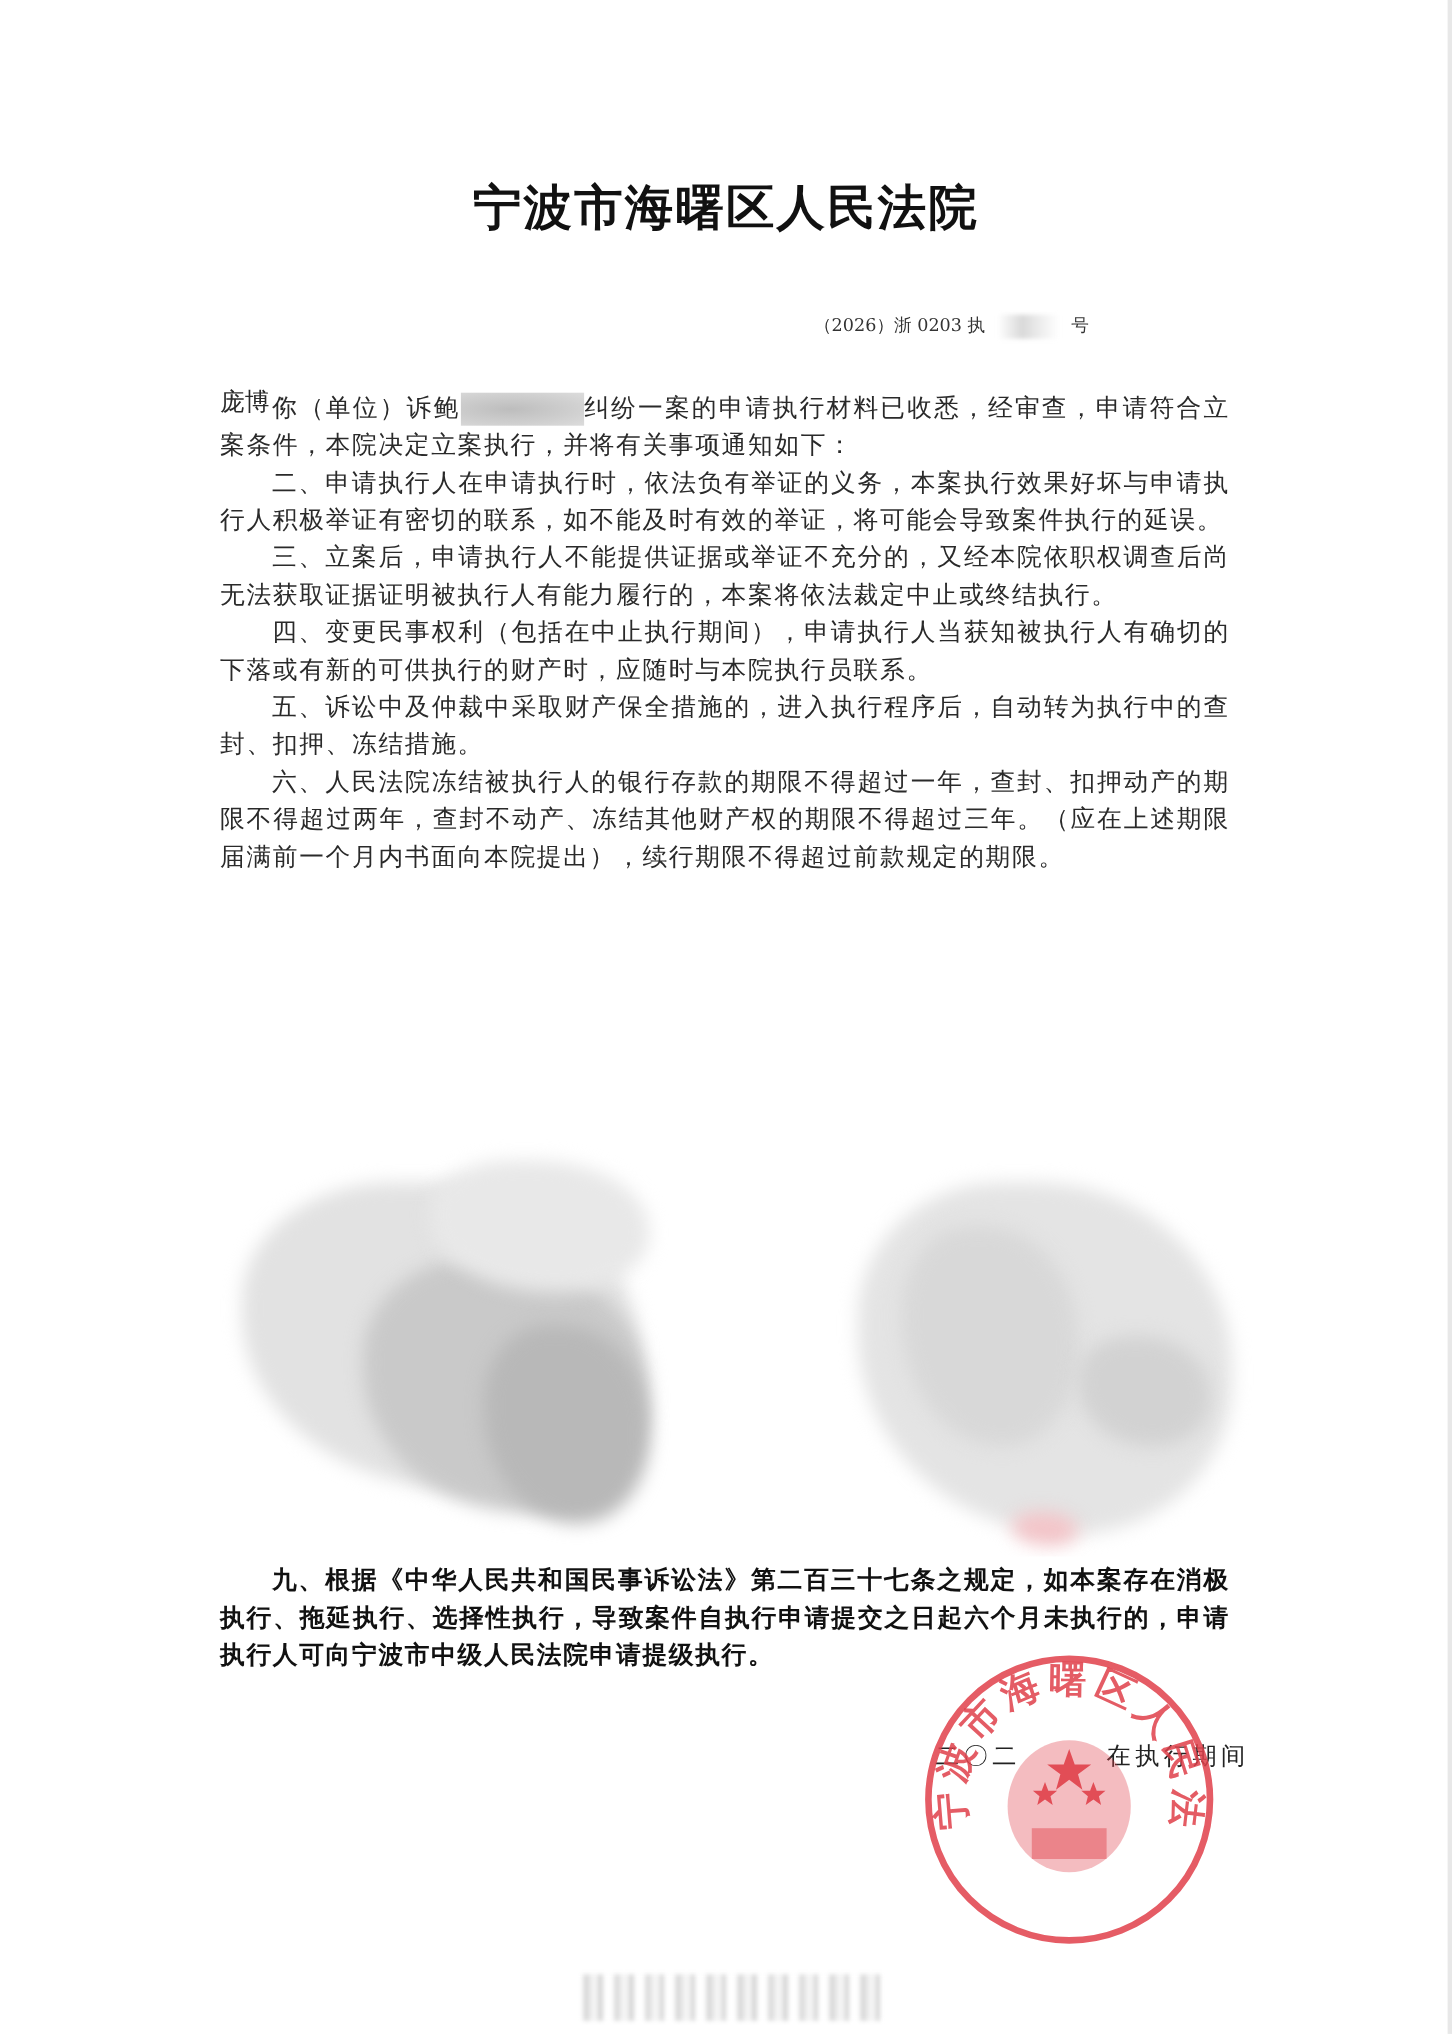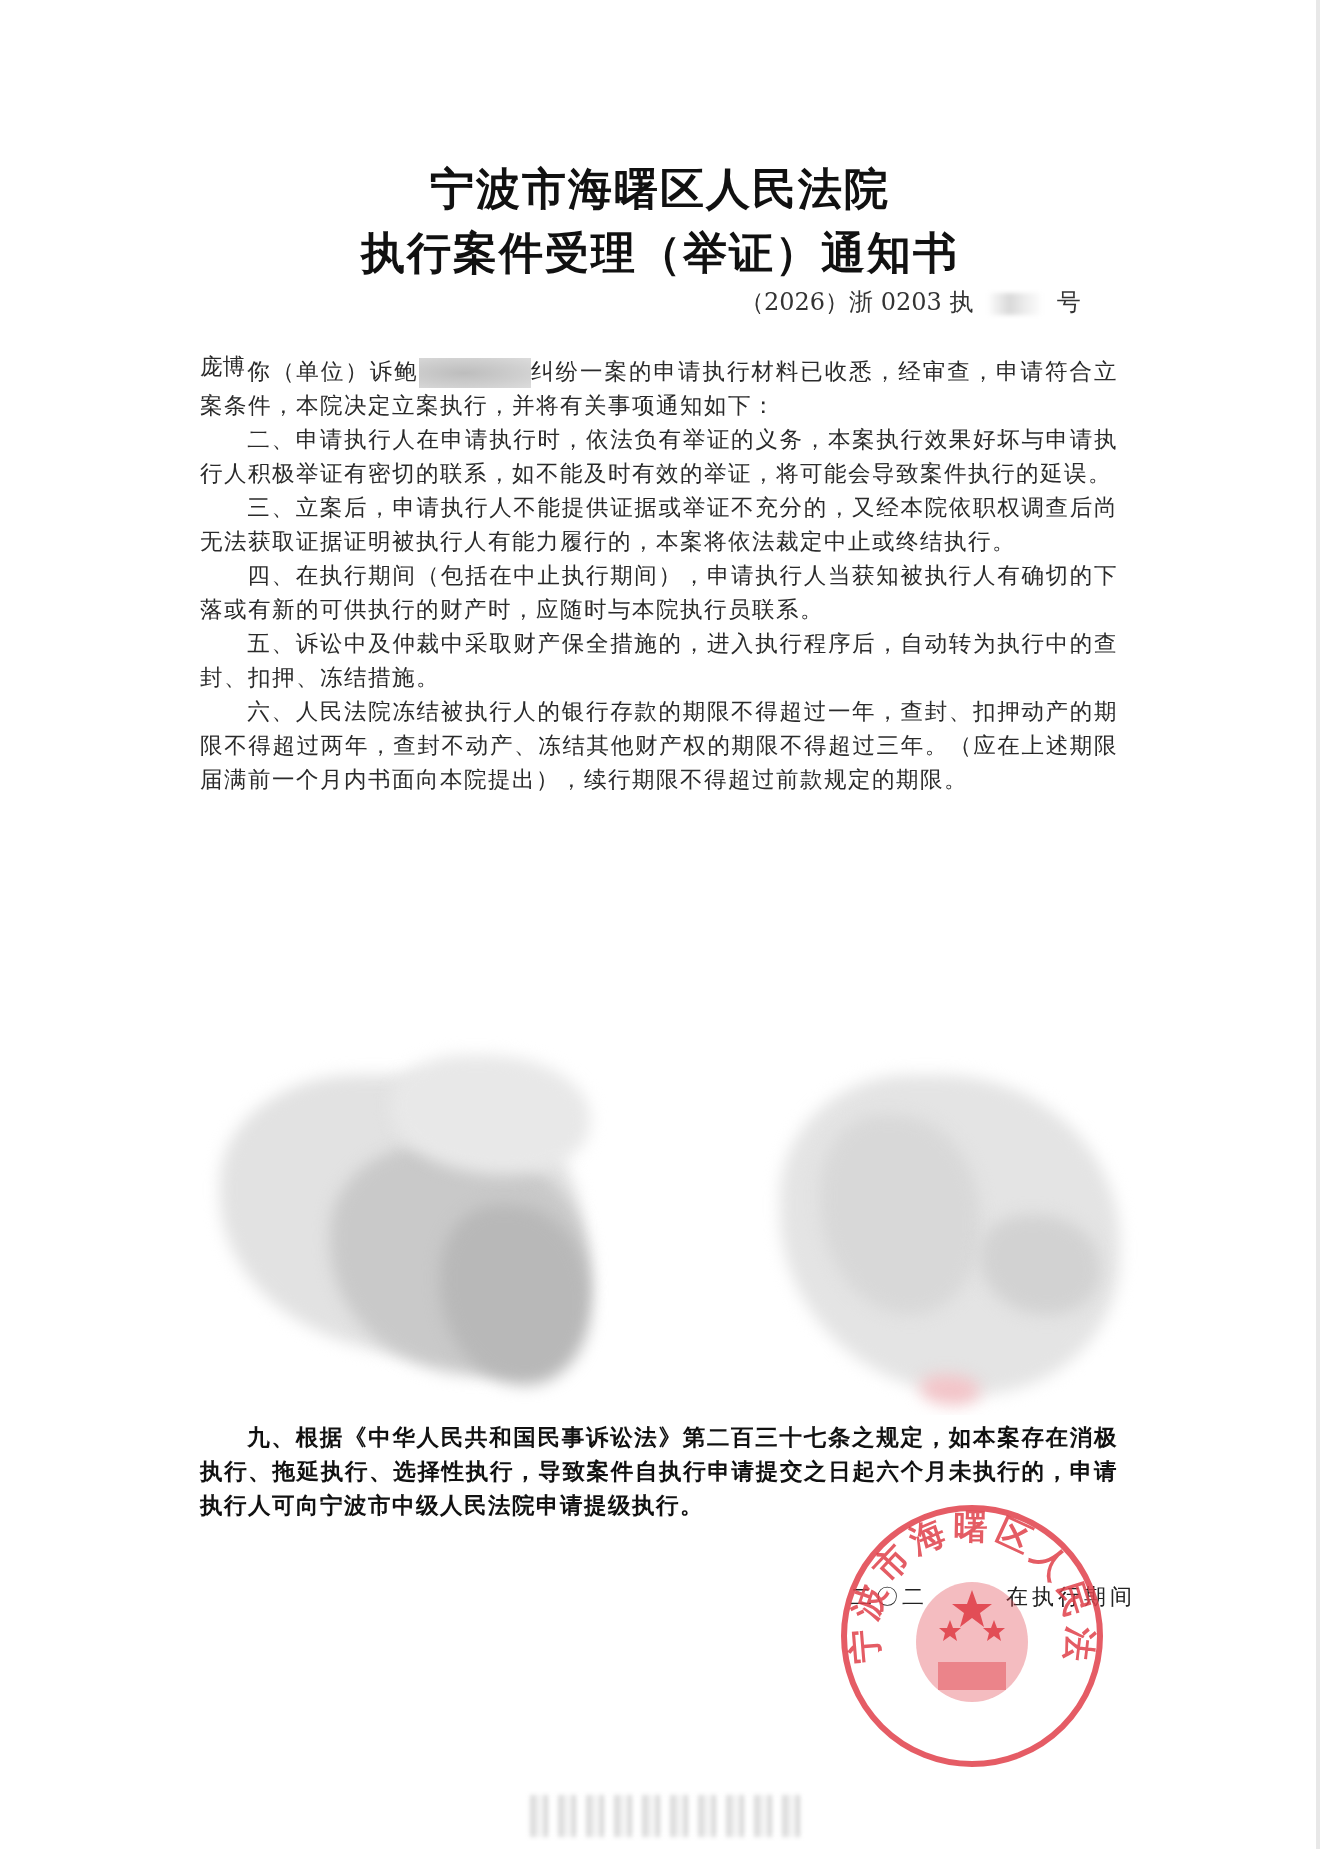--- a/index.html
+++ b/index.html
@@ -7,21 +7,21 @@
          font-family: "DejaVu Serif", "Liberation Serif", serif; color: #1a1a1a; }
   .page { position: absolute; left: 0; top: 0; width: 1320px; height: 1355px; background: #fff; }
   .page-edge { position: absolute; right: 0; top: 0; width: 4px; height: 1849px; background: #e8e8e8; }
 
   .title { position: absolute; left: 0; width: 1320px; text-align: center;
            font-family: "DejaVu Sans", "Liberation Sans", sans-serif; font-weight: bold;
            font-size: 44px; letter-spacing: 2px; color: #111; }
   .title-1 { top: 160px; }
   .title-2 { top: 224px; }
 
-  .case-no { position: absolute; top: 286px; left: 740px; font-size: 24px; color: #333; white-space: nowrap; }
+  .case-no { position: absolute; top: 286px; left: 740px; font-size: 16px; color: #333; white-space: nowrap; }
   .case-no .blur { display: inline-block; width: 56px; height: 22px; vertical-align: middle;
                    background: linear-gradient(90deg, #fff, #d9d9d9 40%, #eee 70%, #fff); filter: blur(2px); margin: 0 6px; }
 
   .body-text { position: absolute; left: 200px; width: 918px; font-size: 22.5px; line-height: 34px;
                color: #2a2a2a; letter-spacing: 1.5px; }
   .addressee { position: absolute; left: 200px; top: 320px; font-size: 22.5px; line-height: 34px; color: #2a2a2a; margin-top: 29px; }
   .para { margin: 0; text-indent: 2.1em; text-align: justify; }
   .redact-inline { display: inline-block; width: 112px; height: 30px; vertical-align: middle;
                    background: radial-gradient(ellipse at 40% 50%, #bdbdbd, #cfcfcf 60%, #dcdcdc); filter: blur(0.6px); }
 
@@ -38,37 +38,36 @@
                background: repeating-linear-gradient(90deg, #fff 0 10px, #d6d6d6 10px 16px, #f2f2f2 16px 24px, #cfcfcf 24px 28px);
                filter: blur(2px); opacity: 0.85; }
 </style>
 </head>
 <body>
 
 <div class="page">
   <div class="page-edge"></div>
 
   <div class="title title-1">宁波市海曙区人民法院</div>
-  <div class="title title-2">执行案件受理（举证）通知书</div>
 
   <div class="case-no">
     <span>（2026）浙 0203 执</span>
     <span class="blur"></span>
     <span>号</span>
   </div>
 
   <div class="addressee">庞博：</div>
 
   <div class="body-text" style="top:354px;">
     <p class="para">
       <span>你（单位）诉鲍</span><span class="redact-inline"></span><span>纠纷一案的申请执行材料已收悉，经审查，申请符合立案条件，本院决定立案执行，并将有关事项通知如下：</span>
     </p>
     <p class="para">二、申请执行人在申请执行时，依法负有举证的义务，本案执行效果好坏与申请执行人积极举证有密切的联系，如不能及时有效的举证，将可能会导致案件执行的延误。</p>
     <p class="para">三、立案后，申请执行人不能提供证据或举证不充分的，又经本院依职权调查后尚无法获取证据证明被执行人有能力履行的，本案将依法裁定中止或终结执行。</p>
-    <p class="para">四、在执行期间（包括在中止执行期间），申请执行人当获知被执行人有确切的下落或有新的可供执行的财产时，应随时与本院执行员联系。</p>
+    <p class="para">四、变更民事权利（包括在中止执行期间），申请执行人当获知被执行人有确切的下落或有新的可供执行的财产时，应随时与本院执行员联系。</p>
     <p class="para">五、诉讼中及仲裁中采取财产保全措施的，进入执行程序后，自动转为执行中的查封、扣押、冻结措施。</p>
     <p class="para">六、人民法院冻结被执行人的银行存款的期限不得超过一年，查封、扣押动产的期限不得超过两年，查封不动产、冻结其他财产权的期限不得超过三年。（应在上述期限届满前一个月内书面向本院提出），续行期限不得超过前款规定的期限。</p>
   </div>
 
   <div class="redaction-block">
     <div class="blot" style="left:40px;top:40px;width:360px;height:280px;background:#e2e2e2;"></div>
     <div class="blot" style="left:150px;top:110px;width:260px;height:230px;background:#c9c9c9;"></div>
     <div class="blot" style="left:260px;top:170px;width:150px;height:180px;background:#b8b8b8;"></div>
     <div class="blot" style="left:210px;top:20px;width:200px;height:120px;background:#e8e8e8;"></div>
     <div class="blot" style="left:600px;top:40px;width:340px;height:320px;background:#e4e4e4;"></div>

